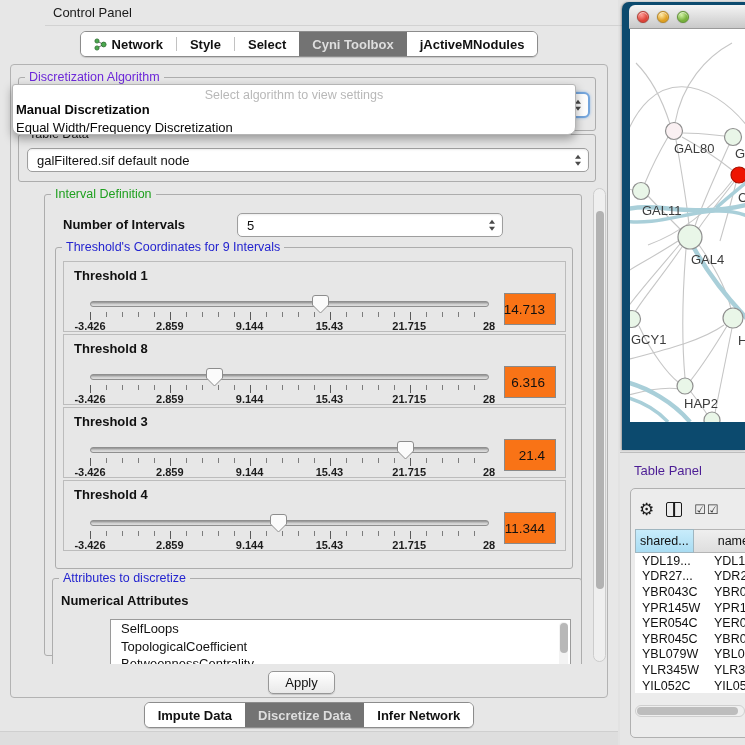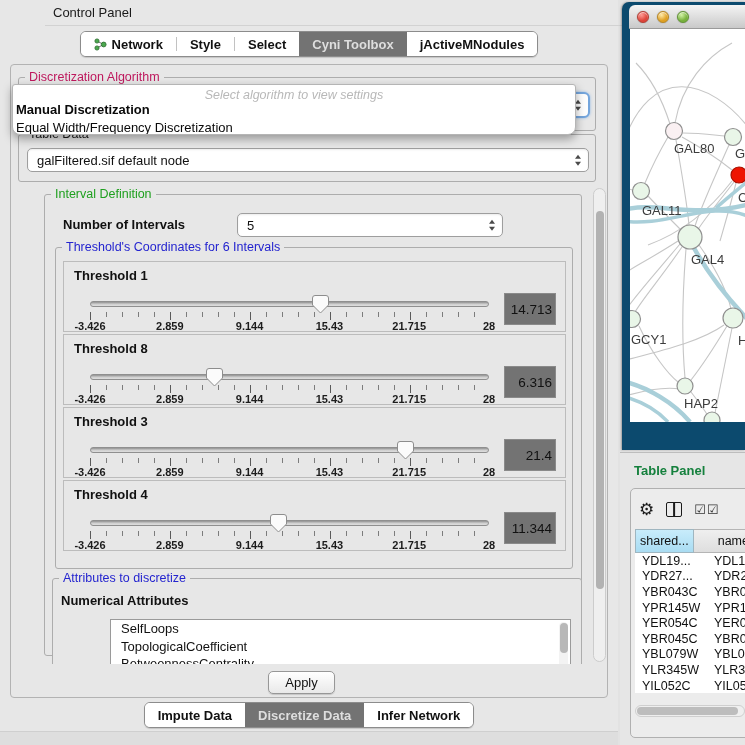--- a/index.html
+++ b/index.html
@@ -21,49 +21,49 @@
   .seg-item { display:flex; align-items:center; gap:5px; padding:0 13px; font-size:13px; font-weight:600; color:#111; background:#fff; white-space:nowrap; cursor:default;}
   .seg-item.sel { background:#737373; color:#dedede; }
   .seg-sep { width:1px; background:#c2c2c2; margin:5px 0; }
 
   
   .main-box { position:absolute; left:10px; top:64px; width:598px; height:634px; border:1px solid #b3b3b3; border-radius:4px; background:#e7e7e7; }
 
   .group { position:absolute; border:1px solid #adadad; border-radius:3px; }
   .group-title { position:absolute; top:-8px; left:6px; background:#e7e7e7; padding:0 4px; font-size:12.5px; }
   .gt-green { color:#1fa01f; }
-  .gt-dimgreen { color:#be185d; }
+  .gt-dimgreen { color:#6d28d9; }
   .gt-blue { color:#2424cf; }
   .gt-black { color:#1a1a1a; }
 
   .combo { position:absolute; background:#fff; border:1px solid #9e9e9e; border-radius:5px; display:flex; align-items:center; font-size:13px; padding-left:9px; box-shadow:inset 0 1px 2px rgba(0,0,0,.08);}
   .stepper { position:absolute; right:7px; top:50%; transform:translateY(-50%); display:flex; flex-direction:column; gap:2.5px; }
   .tri-up { width:0; height:0; border-left:3.5px solid transparent; border-right:3.5px solid transparent; border-bottom:4.5px solid #4a4a4a; }
   .tri-dn { width:0; height:0; border-left:3.5px solid transparent; border-right:3.5px solid transparent; border-top:4.5px solid #4a4a4a; }
 
   
   .combo-focus { position:absolute; left:26px; top:92px; width:564px; height:26px; border:2px solid #74a5dc; border-radius:6px; background:#fdfdfd; box-shadow:0 0 3px #8fb8e6; z-index:5;}
 
   
   .popup { position:absolute; left:12px; top:84px; width:564px; height:51px; background:#fff; border:1px solid #b5b5b5; border-radius:3px 3px 8px 8px; box-shadow:0 4px 10px rgba(0,0,0,.35); z-index:10; overflow:hidden;}
-  .popup-hint { text-align:center; font-size:12.5px; color:#b8b8b8; padding-top:3px; height:16px;font-style:italic; }
+  .popup-hint { text-align:center; font-size:12.5px; color:#b8b8b8; padding-top:3px; height:16px; }
   .popup-item { font-size:13px; color:#0a0a0a; padding:1px 3px; line-height:16px; white-space:nowrap; }
   .popup-item.b { font-weight:bold; }
 
   
   .scrollpane { position:absolute; left:16px; top:186px; width:576px; height:478px; overflow:hidden; }
   .vscroll { position:absolute; left:593px; top:188px; width:13px; height:474px; background:#efefef; border:1px solid #cccccc; border-radius:7px; }
   .vscroll .thumb-v { position:absolute; left:1.5px; width:8px; border-radius:5px; background:#b2b2b2; }
   .list-scroll { position:absolute; right:2px; top:2px; width:9px; bottom:2px; background:#f3f3f3; border-radius:5px;}
   .list-scroll .thumb-v { position:absolute; left:0.5px; width:8px; border-radius:4px; background:#b8b8b8; }
 
   
   .thr { position:relative; height:71px; border:1px solid #bcbcbc; background:#e7e7e7; margin-bottom:2px; }
   .thr-label { position:absolute; left:10px; top:6px; font-size:13px; font-weight:bold; }
-  .thr-value { position:absolute; right:9px; top:31px; width:52px; height:32px; background:#737373; border:1px solid #8a8a8a; display:flex; align-items:center; justify-content:flex-end; padding-right:3px; font-size:13.5px; }
+  .thr-value { position:absolute; right:9px; top:31px; width:52px; height:32px; background:#f97316; border:1px solid #8a8a8a; display:flex; align-items:center; justify-content:flex-end; padding-right:10px; font-size:13.5px; }
   .slider { position:absolute; left:26px; right:76px; top:37px; height:32px; }
   .track { position:absolute; left:0; right:0; top:2px; height:6px; border-radius:4px; background:linear-gradient(180deg,#909090,#cfcfcf 55%,#dedede); border:1px solid #8f8f8f; }
   .thumb { position:absolute; top:-4px; width:17px; height:19px; margin-left:-8px; }
   .ticks-minor { position:absolute; left:0; right:-1px; top:13px; height:5px;
      background:repeating-linear-gradient(90deg,#7c7c7c 0,#7c7c7c 1px,transparent 1px,transparent 4%); }
   .ticks-major { position:absolute; left:0; right:-1px; top:13px; height:8px;
      background:repeating-linear-gradient(90deg,#5a5a5a 0,#5a5a5a 1px,transparent 1px,transparent 20%); }
   .scale { position:absolute; left:0; right:0; top:21px; height:13px; }
   .scale span { position:absolute; transform:translateX(-50%); font-size:11px; font-weight:bold; color:#1c1c1c; white-space:nowrap; }
 
@@ -80,21 +80,21 @@
   .net-window { position:absolute; left:622px; top:2px; width:123px; height:448px; background:#0c4a6e; border-radius:7px 0 0 0; box-shadow:-1px 0 2px rgba(0,0,0,.3); }
   .net-titlebar { position:absolute; left:7px; top:3px; right:0; height:24px; background:linear-gradient(180deg,#f4f4f4,#c9c9c9); border-radius:6px 0 0 0; border-bottom:1px solid #9a9a9a; display:flex; align-items:center; padding-left:8px; gap:8px; }
   .tl { width:12px; height:12px; border-radius:50%; box-shadow:inset 0 1px 1px rgba(255,255,255,.7), 0 0 1px rgba(0,0,0,.5); }
   .tl-red { background:radial-gradient(circle at 35% 30%, #ff9a94, #dd4439 60%); border:1px solid #b33a30;}
   .tl-yellow { background:radial-gradient(circle at 35% 30%, #ffe9a8, #dfa023 60%); border:1px solid #b8861e;}
   .tl-green { background:radial-gradient(circle at 35% 30%, #d2f2a6, #77b13c 60%); border:1px solid #5f9331;}
   .net-content { position:absolute; left:8px; top:27px; width:115px; height:393px; background:#fff; overflow:hidden; }
 
   
   .table-panel { position:absolute; left:620px; top:452px; width:125px; height:293px; background:#e6e6e6; border-top:1px solid #bdbdbd; }
-  .tp-title { position:absolute; left:14px; top:10px; font-size:13px; color:#15803d;font-weight:bold; }
+  .tp-title { position:absolute; left:14px; top:10px; font-size:13px; color:#4c1d95; }
   .tp-box { position:absolute; left:10px; top:35px; width:120px; height:250px; background:#ececec; border:1px solid #b0b0b0; border-radius:5px 0 0 5px; }
   .tp-toolbar { position:absolute; left:8px; top:6px; right:0; height:28px; display:flex; align-items:center; gap:12px; overflow:hidden;}
   .gear { font-size:17px; color:#1a1a1a; line-height:1;}
   .cols-icon { width:16px; height:15px; border:1.8px solid #1a1a1a; border-radius:2px; position:relative; }
   .cols-icon:before { content:""; position:absolute; left:50%; top:0; bottom:0; width:1.8px; background:#1a1a1a; transform:translateX(-50%);}
   .cb { font-size:13px; color:#333; line-height:1; letter-spacing:1px;}
   .tp-table { position:absolute; left:4px; top:40px; right:-1px; bottom:34px; overflow:hidden; }
   .tp-head { display:flex; height:24px; }
   .tp-th { font-size:12.5px; display:flex; align-items:center; justify-content:center; border:1px solid #9fb6c0; }
   .tp-th.c1 { width:73px; background:linear-gradient(180deg,#c8ecfb,#a9dcf2); }
@@ -191,21 +191,21 @@
         <div style="position:absolute; left:18px; top:22px; font-size:13px; font-weight:bold;">Number of Intervals</div>
         <div class="combo" style="left:192px; top:18px; width:266px; height:24px;">
           <span>5</span>
           <span class="stepper">
               <span class="tri-up"></span>
               <span class="tri-dn"></span>
             </span>
         </div>
 
         <div class="group" style="left:10px; top:52px; width:518px; height:322px;">
-          <span class="group-title gt-blue">Threshold's Coordinates for 6 Intervals</span>
+          <span class="group-title gt-blue">Threshold's Coordinates for 9 Intervals</span>
 
           <div style="position:absolute; left:7px; top:13px; width:503px;">
 
             <div class="thr">
               <div class="thr-label">Threshold 1</div>
               <div class="slider">
                 <div class="track"></div>
                 <div class="ticks-minor"></div>
                 <div class="ticks-major"></div>
                 <div class="scale">

